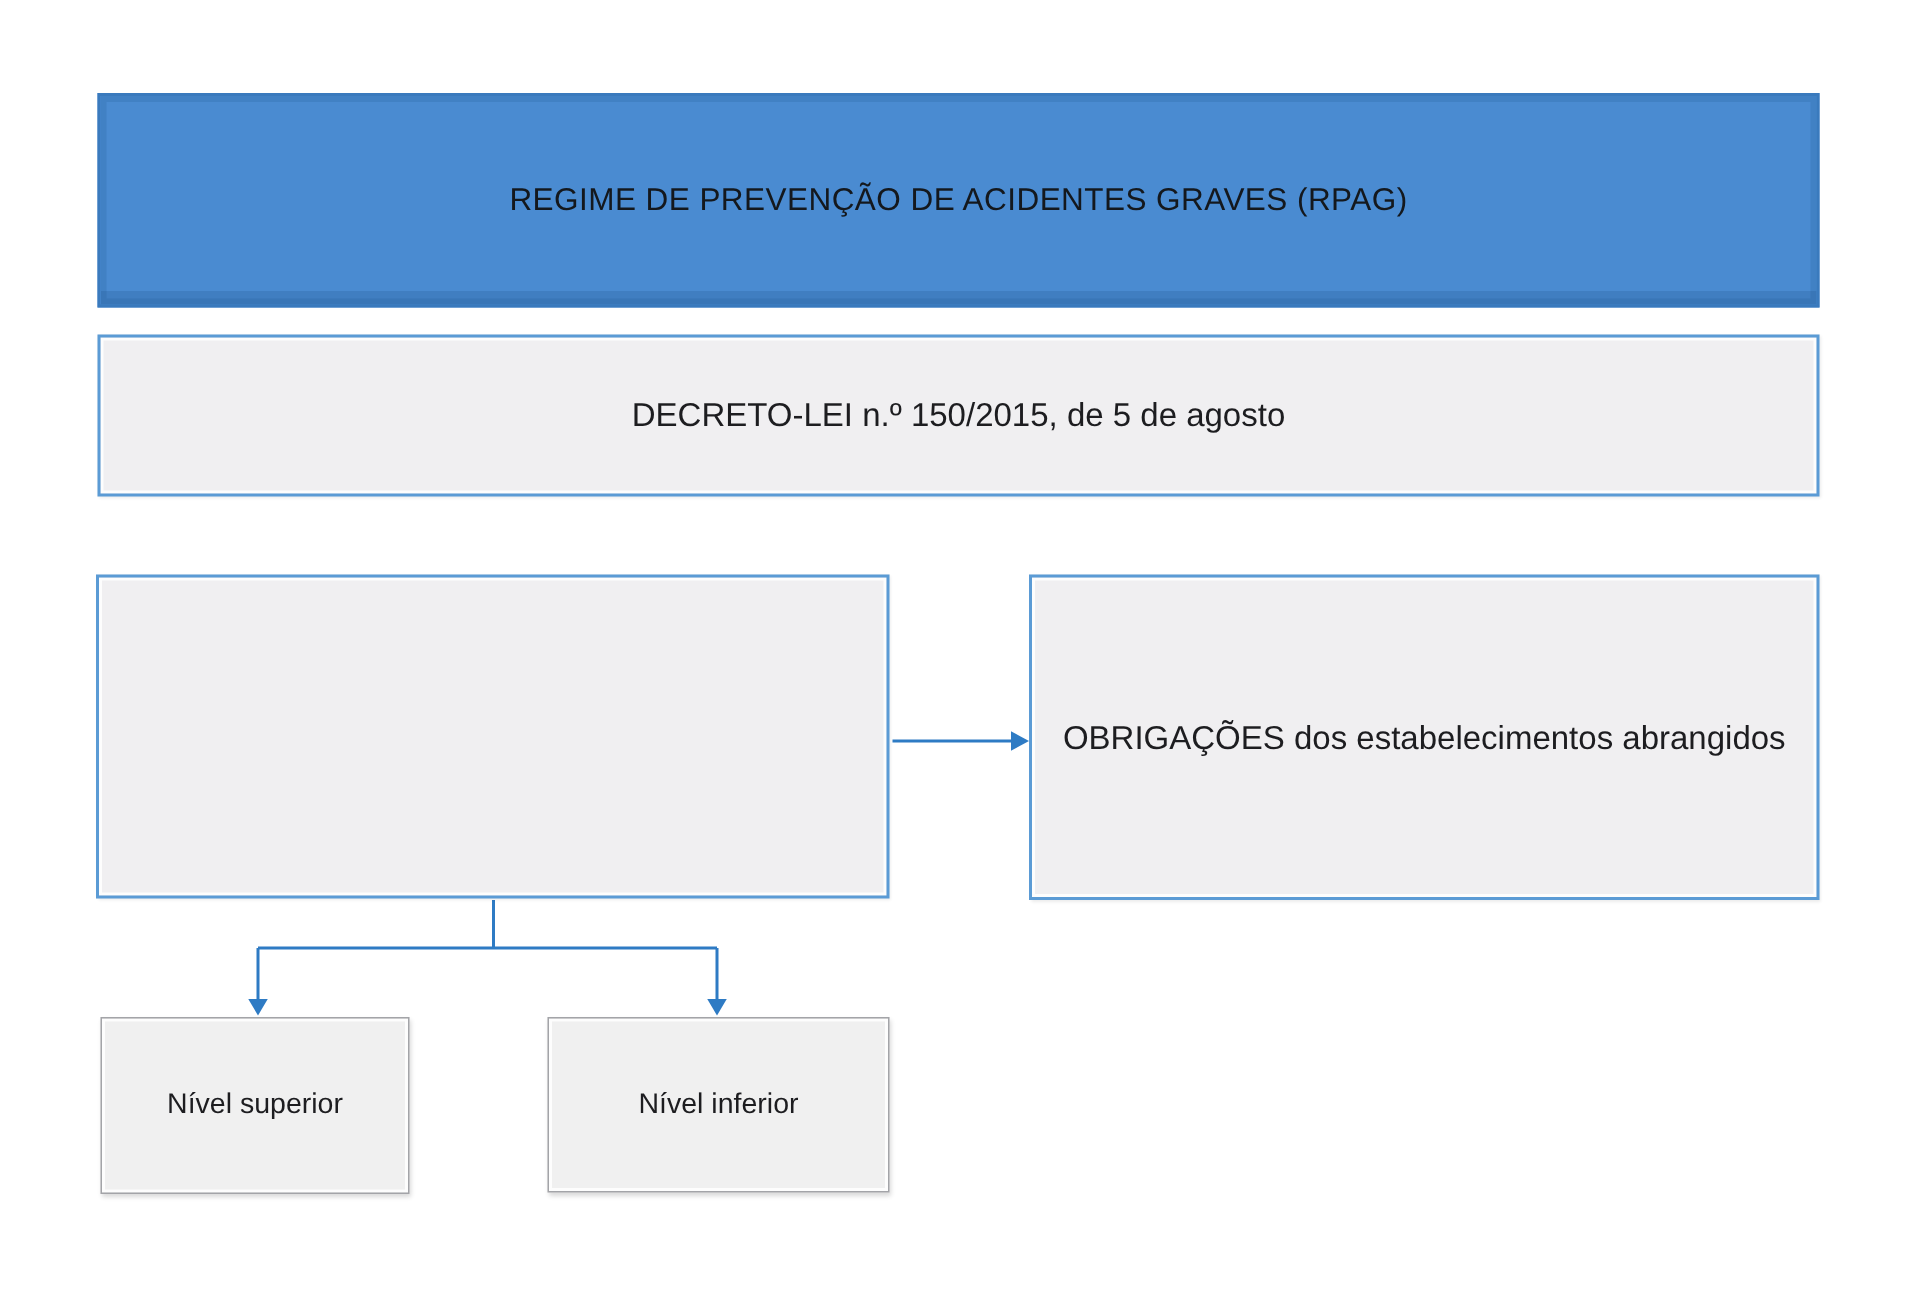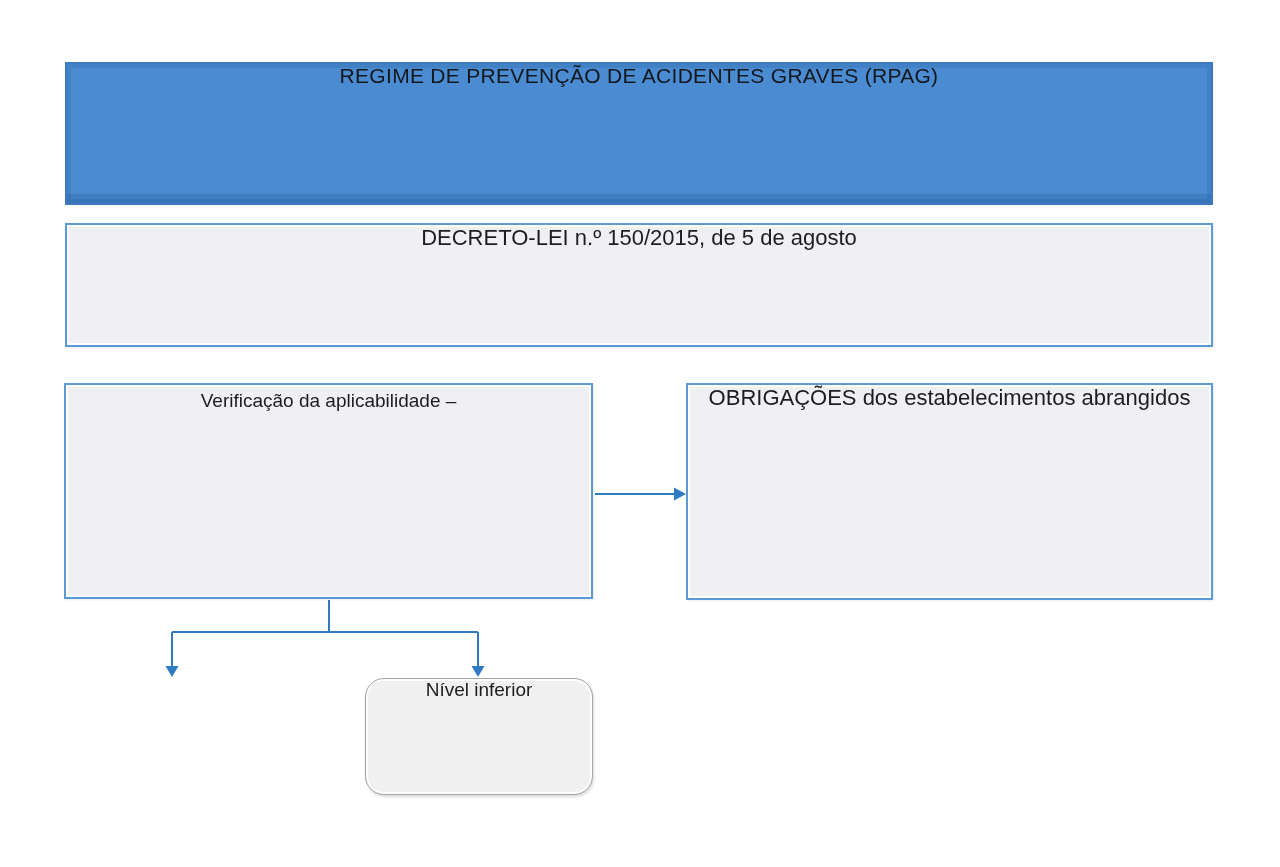--- a/index.html
+++ b/index.html
@@ -8,21 +8,21 @@
     width: 1280px;
     height: 867px;
     background: #ffffff;
     font-family: "Liberation Sans", sans-serif;
     color: #1d1d20;
     overflow: hidden;
   }
   .node {
     position: absolute;
     display: flex;
-    align-items: flex-start;
+    align-items: center;
     justify-content: center;
     text-align: center;
     box-sizing: border-box;
   }
   
   .banner {
     left: 65px; top: 62px; width: 1148px; height: 143px;
     background: #4a8bd1;
     border: 2px solid #3a7abd;
     box-shadow: inset 0 0 0 4px rgba(30, 82, 136, 0.18),
@@ -32,21 +32,21 @@
     color: #14181d;
   }
   
   .graybox {
     background: #f0eff1;
     border: 2px solid #5b9bd5;
     box-shadow: inset 0 0 0 2px rgba(255,255,255,0.85),
                 1px 1px 2px rgba(0,0,0,0.08);
   }
   .law {
-    left: 65px; top: 223px; width: 1148px; height: 124px;
+    left: 65px; top: 223px; width: 1148px; height: 108px;
     font-size: 22px;
   }
   .applicability {
     left: 64px; top: 383px; width: 529px; height: 216px;
     font-size: 19px;
     line-height: 31px;
   }
   .obligations {
     left: 686px; top: 383px; width: 527px; height: 217px;
     font-size: 22px;
@@ -54,21 +54,21 @@
   }
   
   .tierbox {
     background: #f0f0f0;
     border: 1.5px solid #a3a4a8;
     box-shadow: inset 0 0 0 2px rgba(255,255,255,0.85),
                 1px 2px 3px rgba(0,0,0,0.15);
     font-size: 19px;
   }
   .upper-tier { left: 67px;  top: 678px; width: 206px; height: 118px; }
-  .lower-tier { left: 365px; top: 678px; width: 228px; height: 117px; border-radius: 19px; }
+  .lower-tier { left: 365px; top: 678px; width: 228px; height: 117px; }
 
   
   #connectors {
     position: absolute;
     left: 0; top: 0;
     width: 1280px; height: 867px;
     pointer-events: none;
   }
   .conn-line { stroke: #2e7bc4; stroke-width: 2; fill: none; }
   .conn-head { fill: #2e7bc4; stroke: none; }
@@ -91,26 +91,29 @@
   <div class="node banner">
     <span>REGIME DE PREVENÇÃO DE ACIDENTES GRAVES (RPAG)</span>
   </div>
 
   <div class="node graybox law">
     <span>DECRETO-LEI n.º 150/2015, de 5 de agosto</span>
   </div>
 
   <div class="node graybox applicability">
     <div>
-      <span>Verificação da aplicabilidade –</span><br>
+      <br>
     </div>
   </div>
 
   <div class="node graybox obligations">
     <span>OBRIGAÇÕES dos estabelecimentos abrangidos</span>
   </div>
 
+  <div class="node tierbox upper-tier">
+    <span>Nível superior</span>
+  </div>
 
   <div class="node tierbox lower-tier">
     <span>Nível inferior</span>
   </div>
 
 </div>
 
 </body></html>

